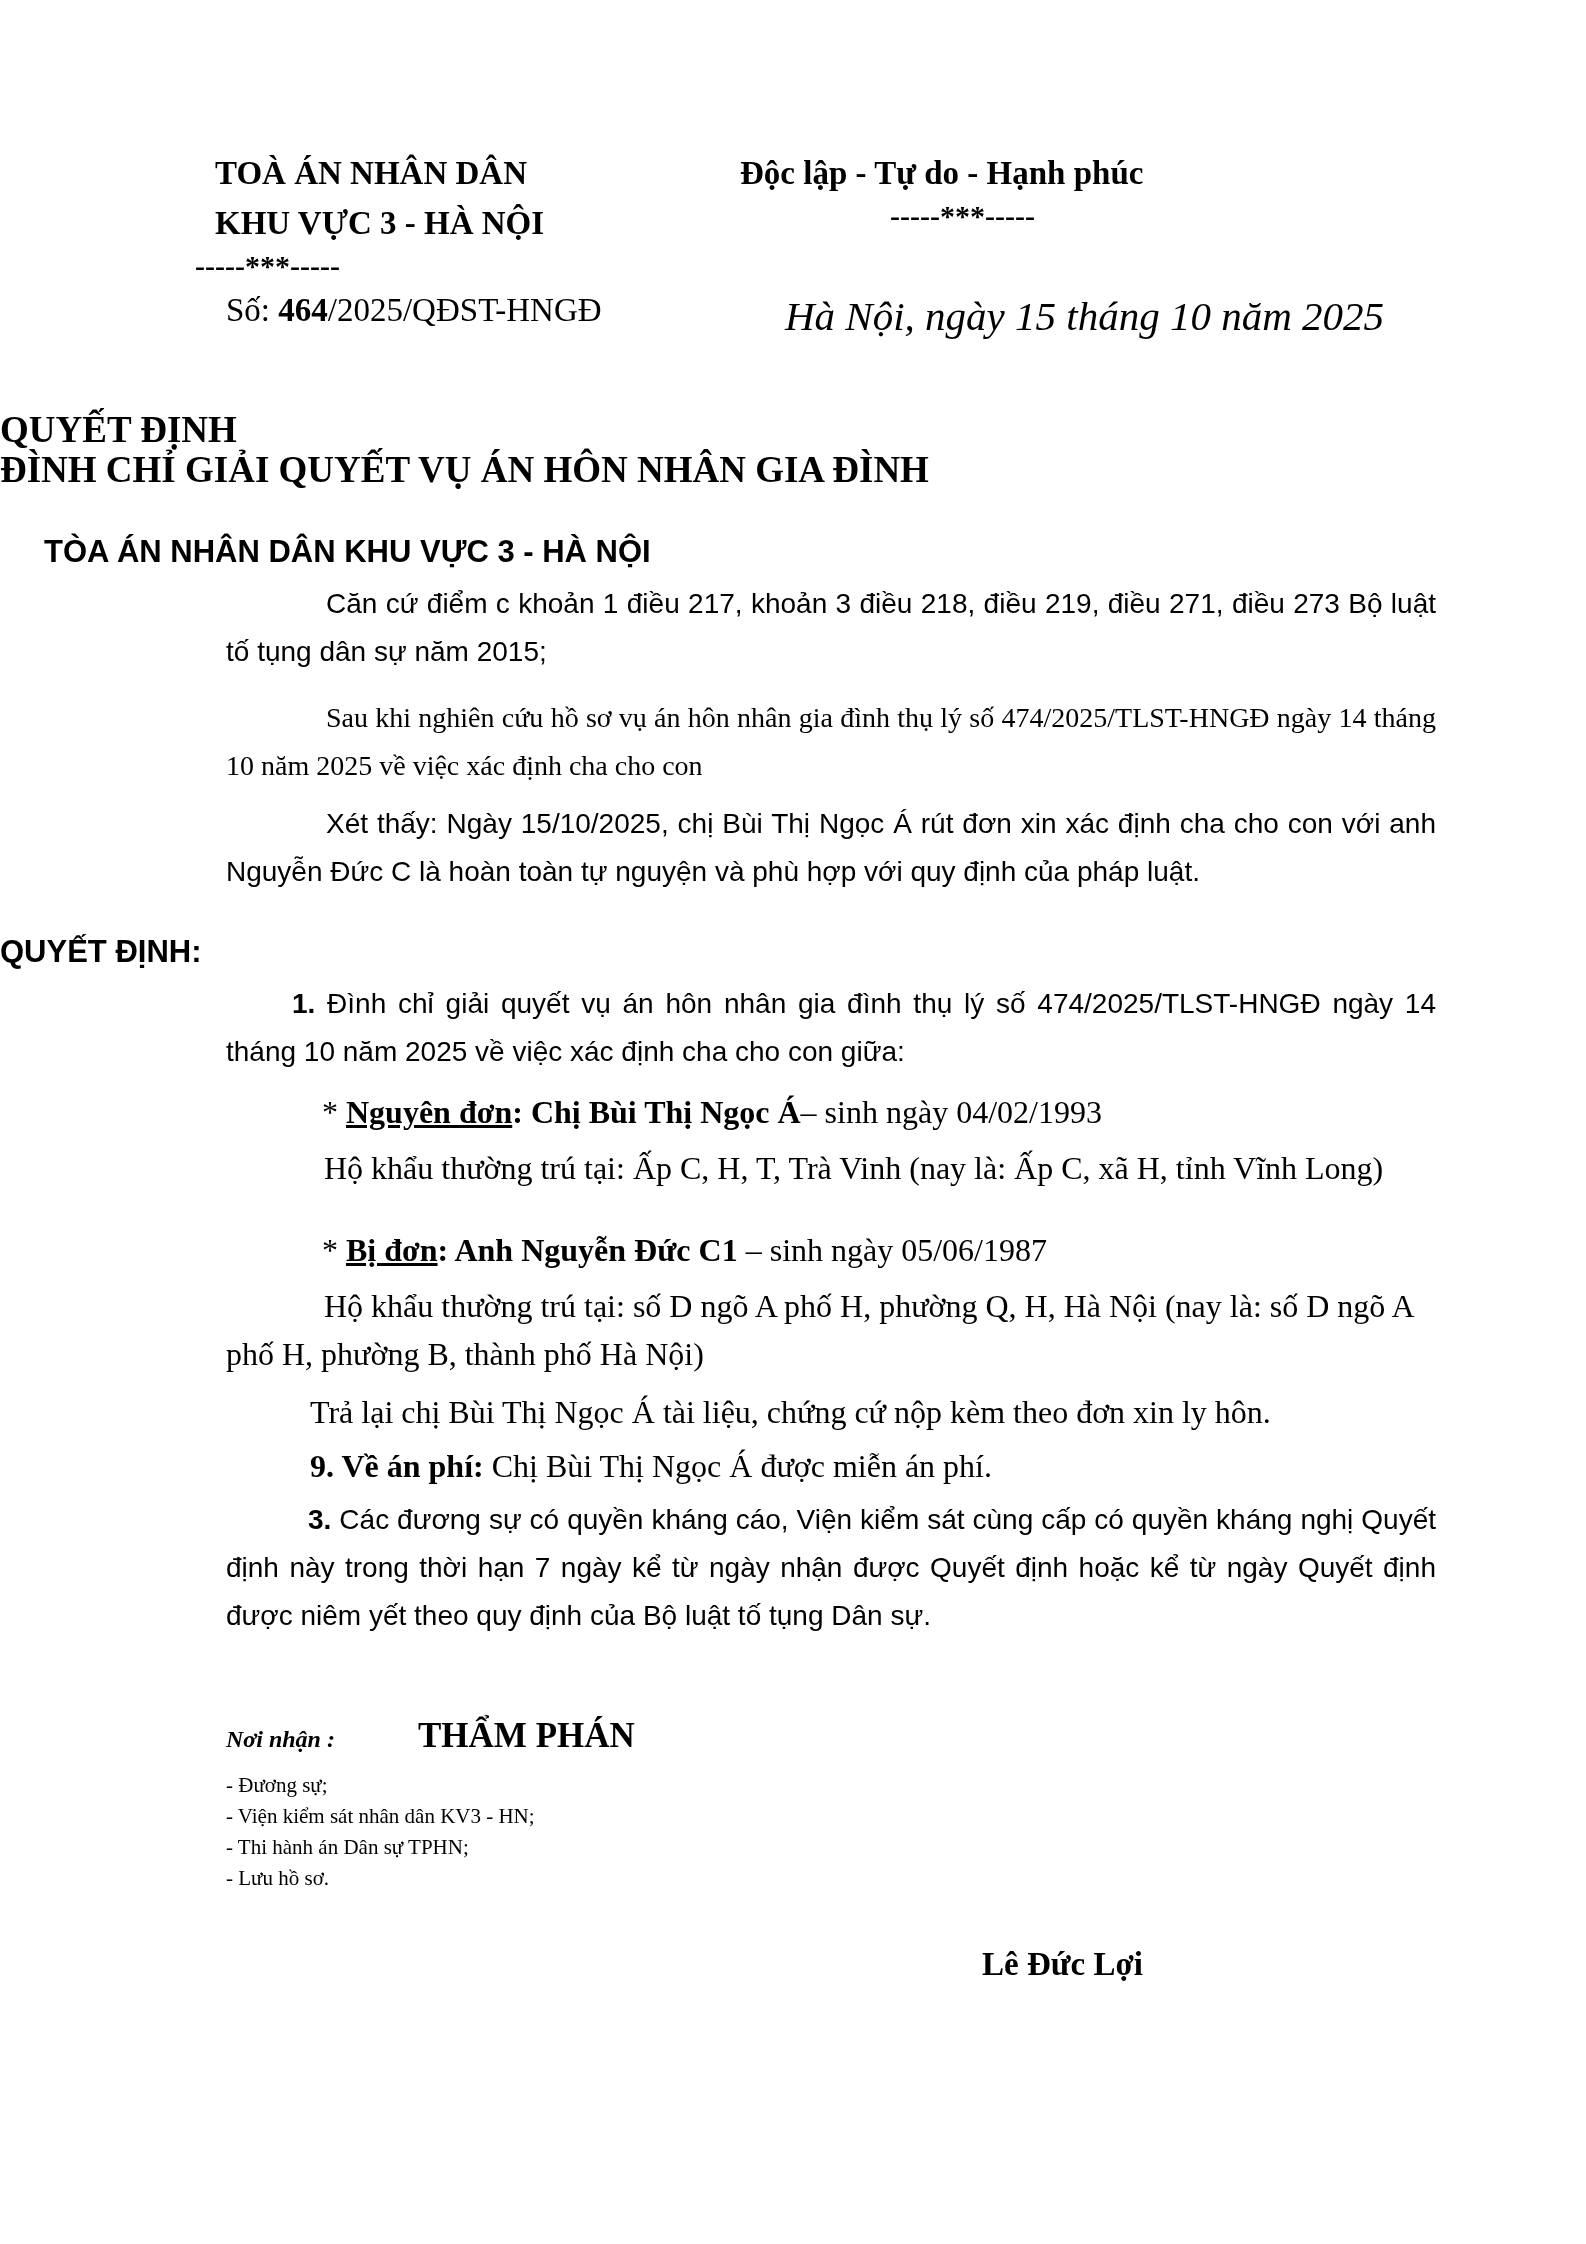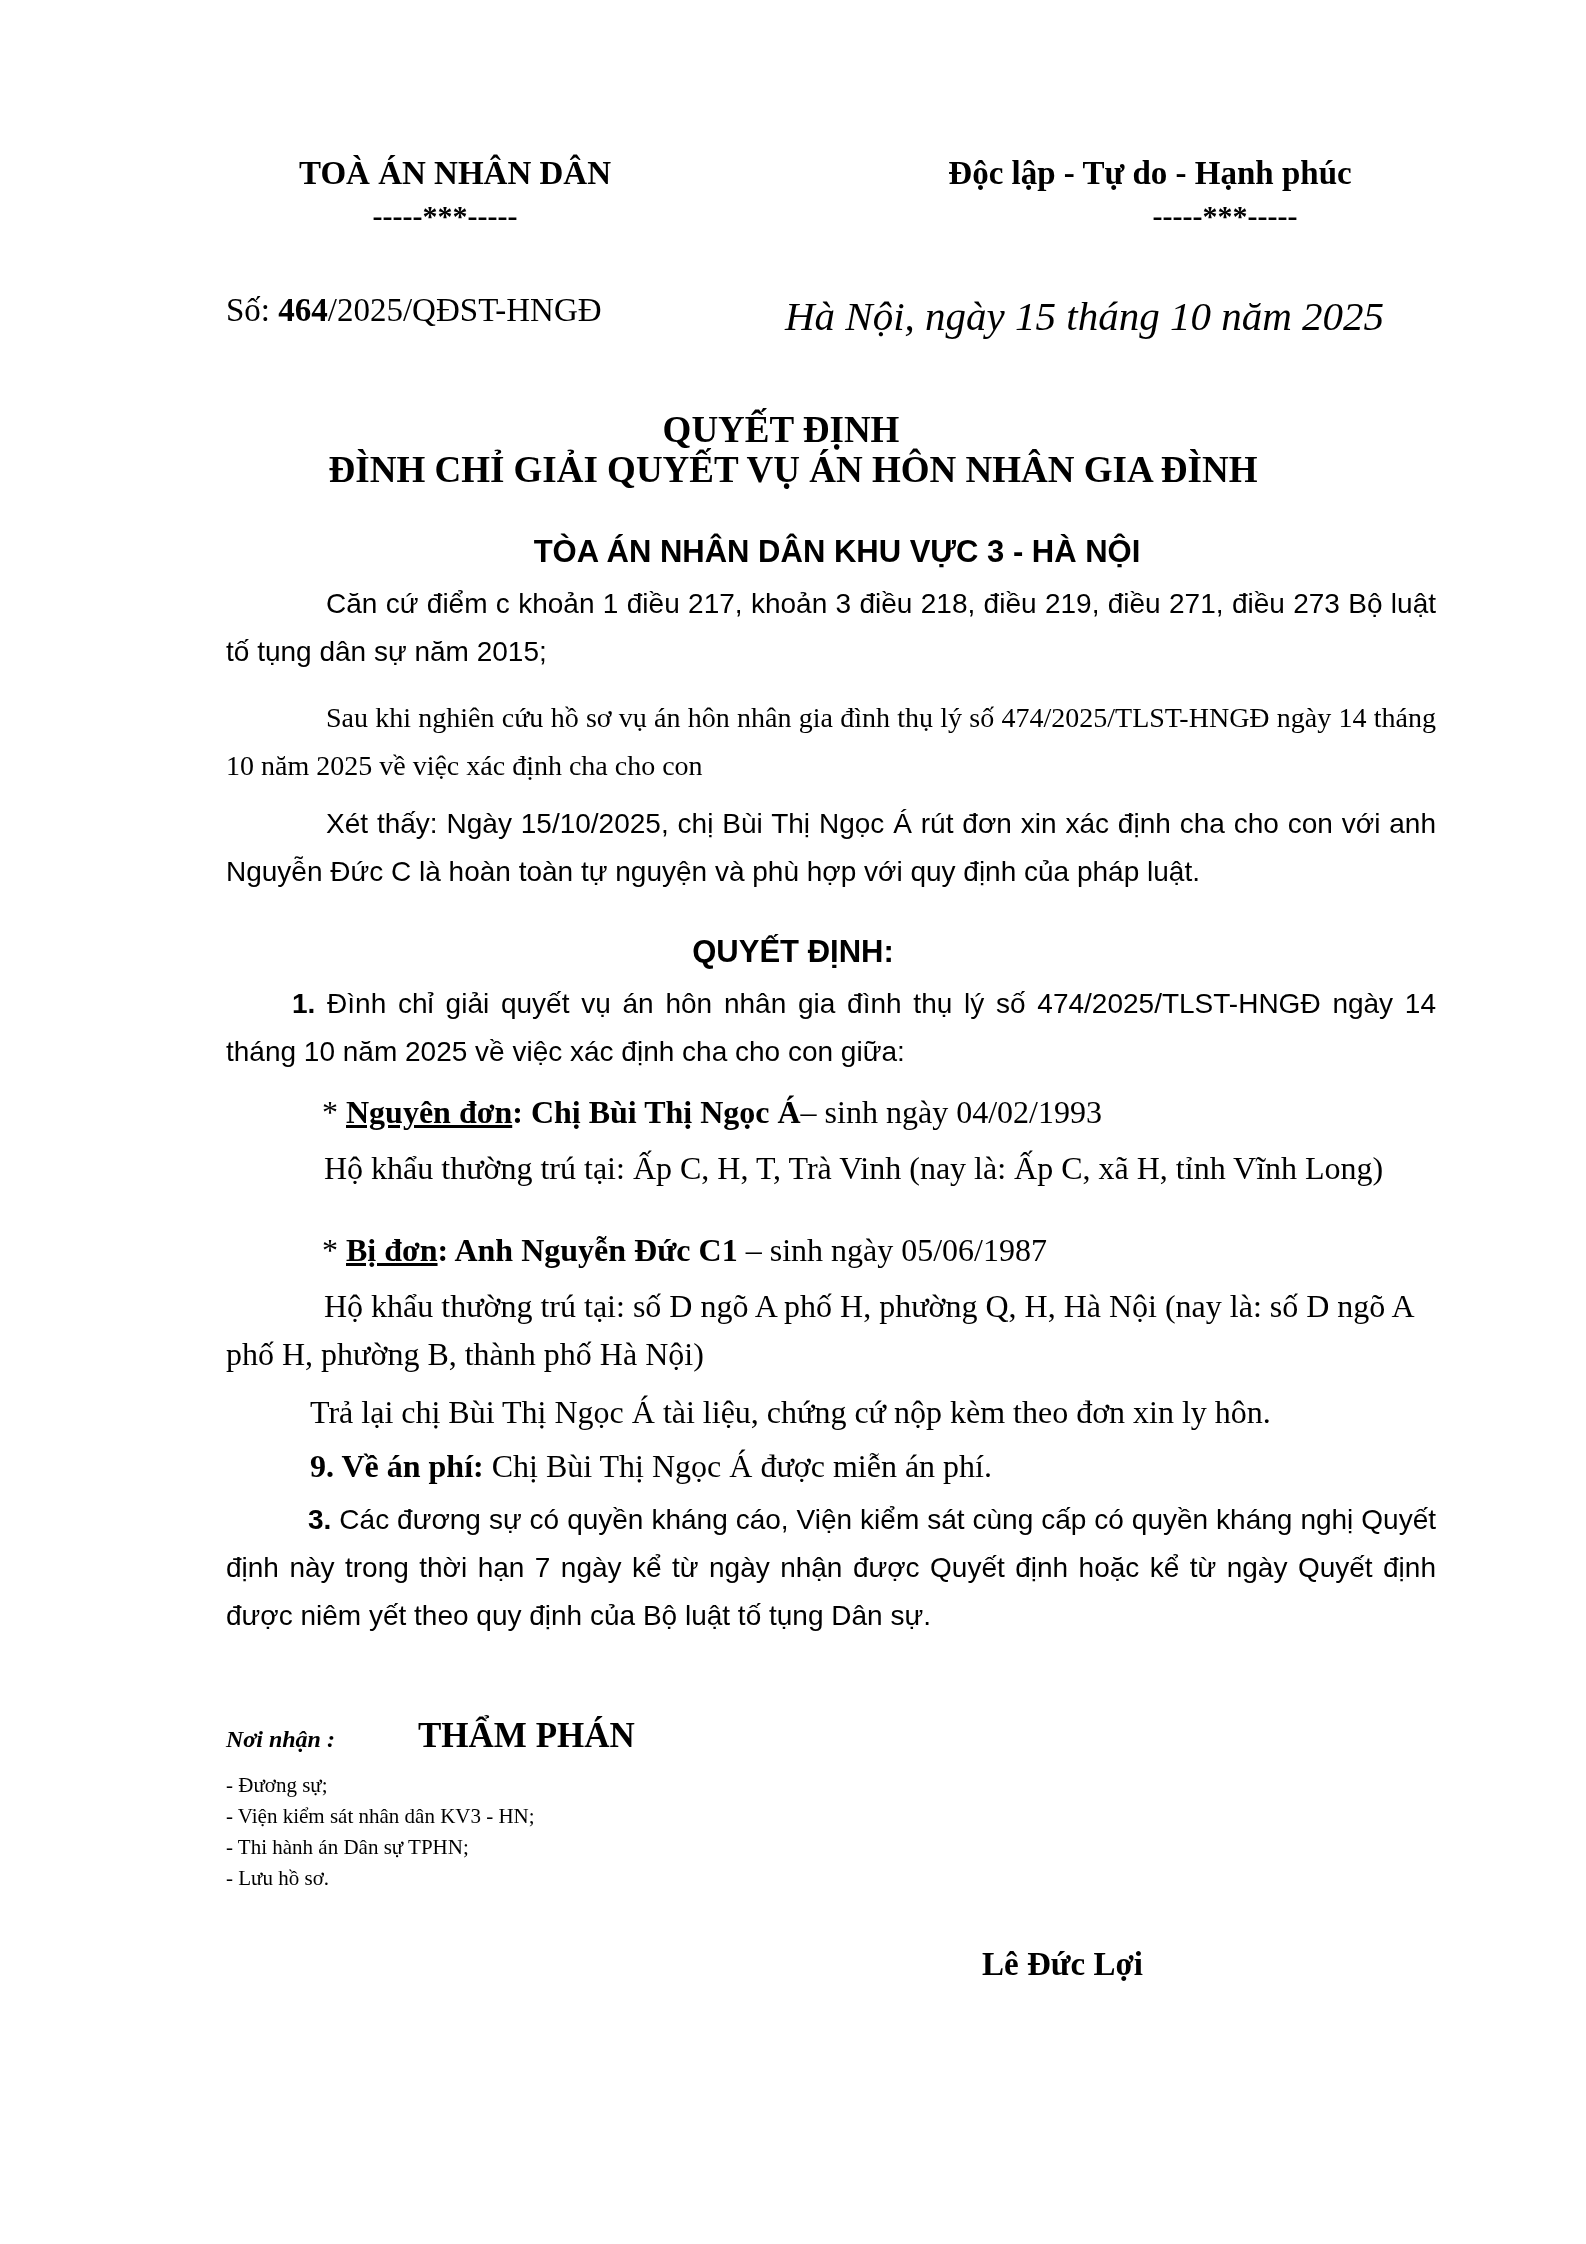--- a/index.html
+++ b/index.html
@@ -1,20 +1,20 @@
 <!DOCTYPE html>
 <html><head>
 <meta charset="utf-8">
 <style>
   html, body { margin:0; padding:0; background:#ffffff; }
   body { width:1586px; height:2244px; position:relative; overflow:hidden; color:#000; }
   .serif { font-family: "Liberation Serif", "DejaVu Serif", serif; }
   .sans { font-family: "Liberation Sans", "DejaVu Sans", sans-serif; }
   .abs { position:absolute; }
-  .center { text-align:center; }
+  .center { }
   .b { font-weight:bold; }
   .i { font-style:italic; }
 
   
   .hdr { font-size:33px; line-height:50px; }
   #left-hdr { left:215px; top:148px; width:480px; }
   #right-hdr { left:780px; top:148px; width:780px; }
   .stars { font-size:30px; line-height:36px; }
 
   #doc-no { left:226px; top:292px; font-size:33px; }
@@ -46,20 +46,21 @@
   #recipients-label { left:226px; top:1726px; font-size:24px; }
   #judge-title { left:418px; top:1716px; font-size:35px; }
   #recipients-list { left:226px; top:1770px; font-size:21px; line-height:31px; }
   #judge-name { left:982px; top:1946px; font-size:33px; }
 </style>
 </head>
 <body>
 
 <div id="left-hdr" class="abs serif center b hdr">
   <div>TOÀ ÁN NHÂN DÂN</div>
+  <div>KHU VỰC 3 - HÀ NỘI</div>
   <div class="stars" style="margin-left:-20px">-----***-----</div>
 </div>
 
 <div id="right-hdr" class="abs serif center b hdr">
   <div style="margin-left:-40px">Độc lập - Tự do - Hạnh phúc</div>
   <div class="stars" style="margin-left:110px">-----***-----</div>
 </div>
 
 <div id="doc-no" class="abs serif"><span>Số:  </span><span class="b">464</span><span>/2025/QĐST-HNGĐ</span></div>
 <div id="doc-date" class="abs serif i">Hà Nội, ngày 15 tháng 10 năm 2025</div>

